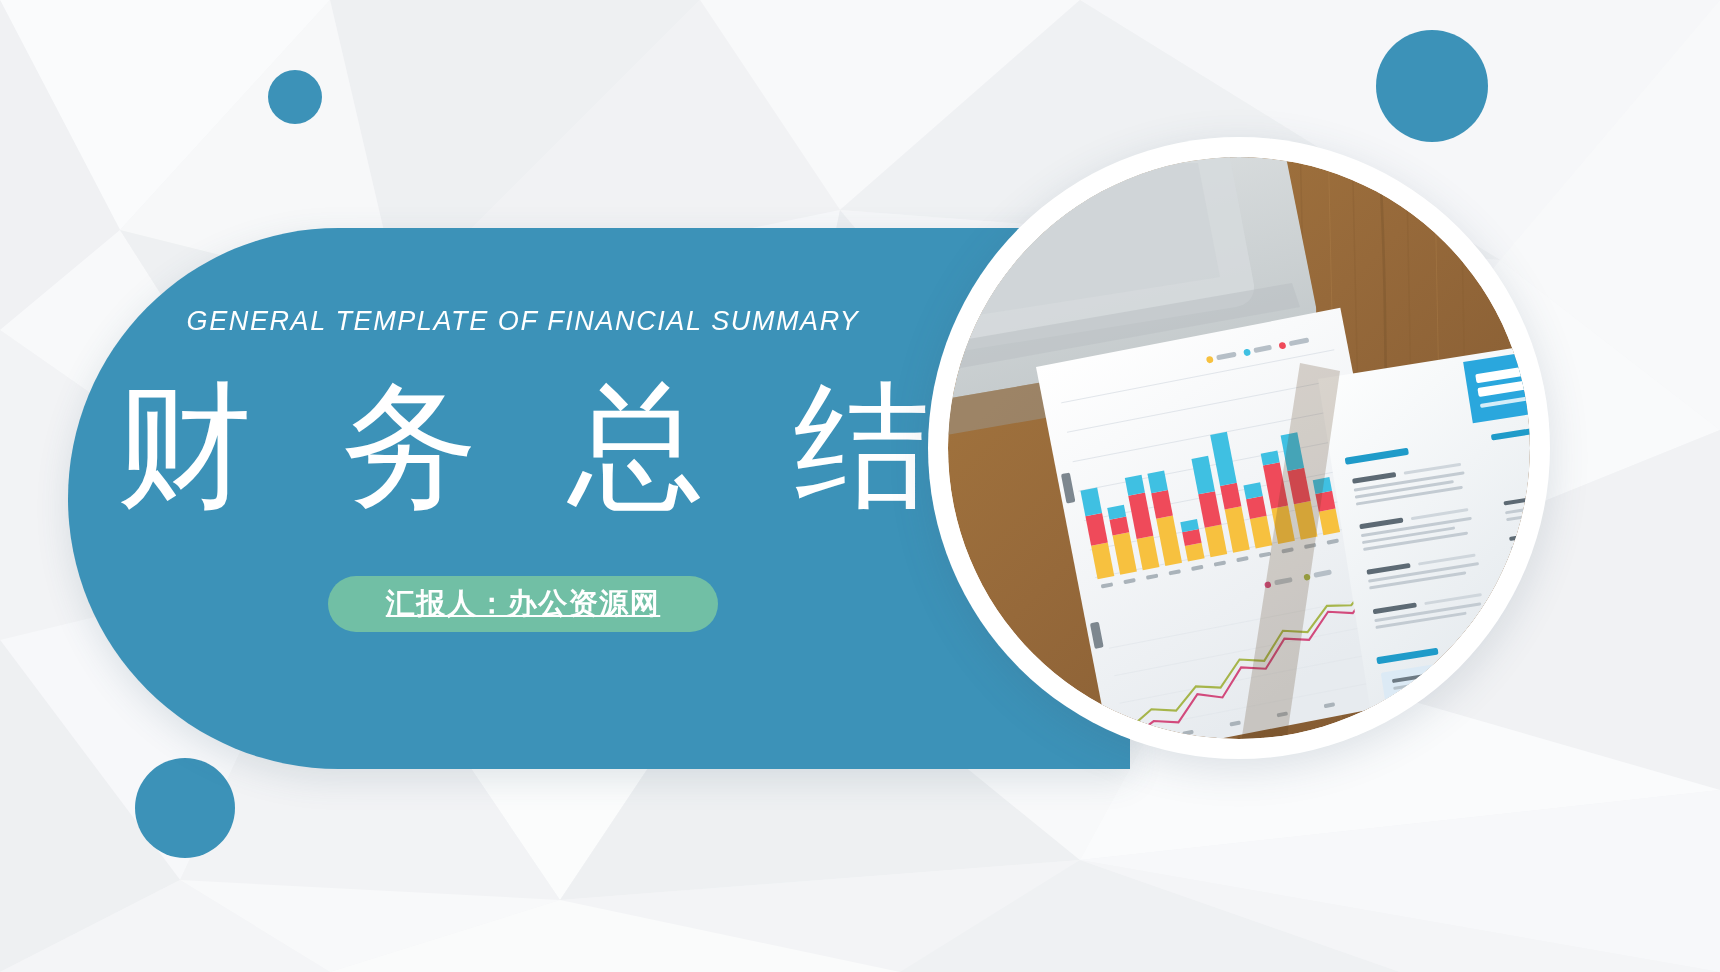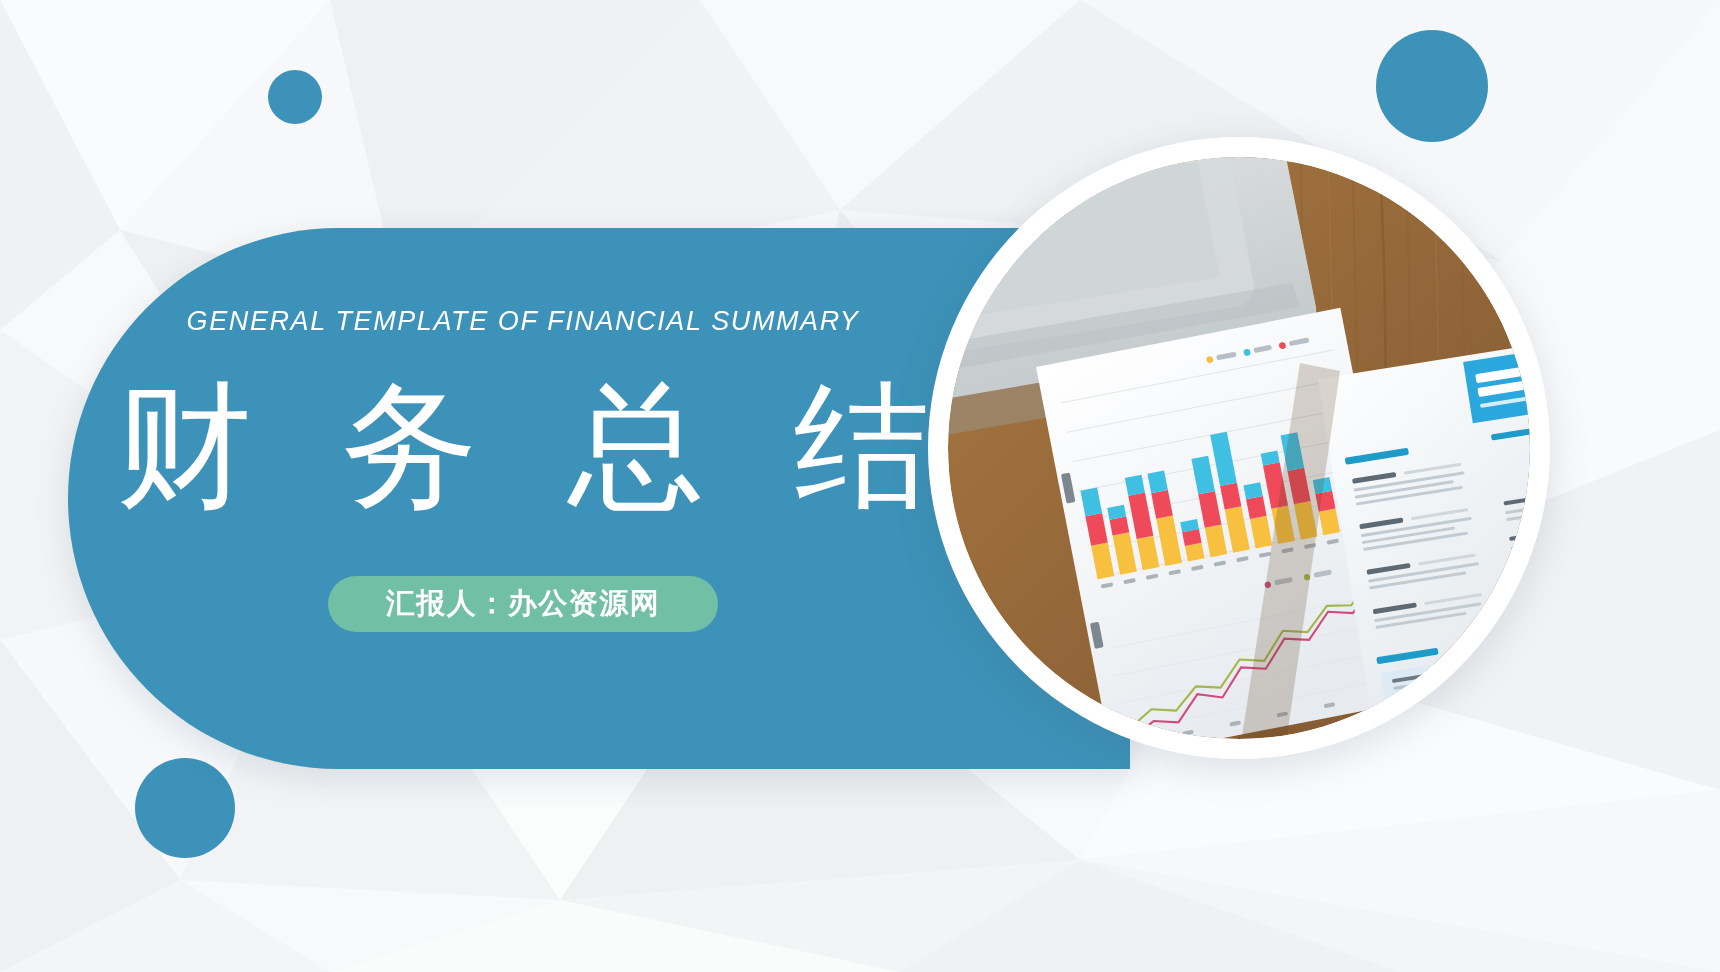--- a/index.html
+++ b/index.html
@@ -110,20 +110,21 @@
     display: flex;
     align-items: center;
     justify-content: center;
   }
   .presenter-text {
     color: #ffffff;
     font-size: 29px;
     font-weight: 700;
     letter-spacing: 1.5px;
     white-space: nowrap;
+    text-decoration: underline;
   }
 
   
   .photo-circle {
     position: absolute;
     left: 928px;
     top: 137px;
     width: 622px;
     height: 622px;
     border-radius: 50%;

